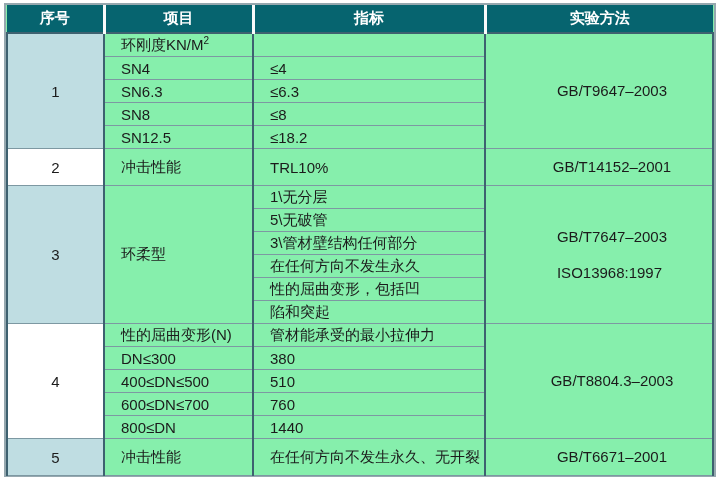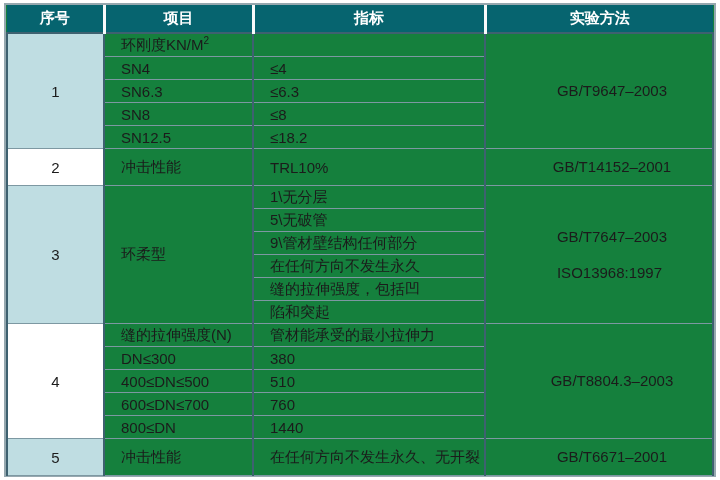--- a/index.html
+++ b/index.html
@@ -6,21 +6,21 @@
   body {
     width: 720px; height: 480px; background: #ffffff;
     font-family: "Liberation Sans", sans-serif;
     position: relative; overflow: hidden;
   }
   .table-wrap {
     position: absolute; top: 3px; left: 4px;
     width: 712px; height: 474px;
     border: 2px solid #96a8af;
     box-sizing: border-box;
-    background: #15803d;
+    background: #86efac;
   }
   table.spec {
     width: 100%; height: 100%;
     border-collapse: collapse; table-layout: fixed;
     font-size: 15px; color: #1b1b1b;
   }
   thead th {
     background: #06646f; color: #ffffff;
     font-weight: bold; font-size: 15px;
     height: 27px; padding: 0; text-align: center;
@@ -106,35 +106,35 @@
           <div class="method-block">
             <div>GB/T7647–2003</div>
             <div>ISO13968:1997</div>
           </div>
         </td>
       </tr>
       <tr>
         <td class="spec-cell">5\无破管</td>
       </tr>
       <tr>
-        <td class="spec-cell">9\管材壁结构任何部分</td>
+        <td class="spec-cell">3\管材壁结构任何部分</td>
       </tr>
       <tr>
         <td class="spec-cell">在任何方向不发生永久</td>
       </tr>
       <tr>
-        <td class="spec-cell">缝的拉伸强度，包括凹</td>
+        <td class="spec-cell">性的屈曲变形，包括凹</td>
       </tr>
       <tr>
         <td class="spec-cell">陷和突起</td>
       </tr>
 
       <tr>
         <td class="serial" rowspan="5">4</td>
-        <td class="item">缝的拉伸强度(N)</td>
+        <td class="item">性的屈曲变形(N)</td>
         <td class="spec-cell">管材能承受的最小拉伸力</td>
         <td class="method" rowspan="5">
           <div class="method-block"><div>GB/T8804.3–2003</div></div>
         </td>
       </tr>
       <tr>
         <td class="item">DN≤300</td>
         <td class="spec-cell">380</td>
       </tr>
       <tr>

